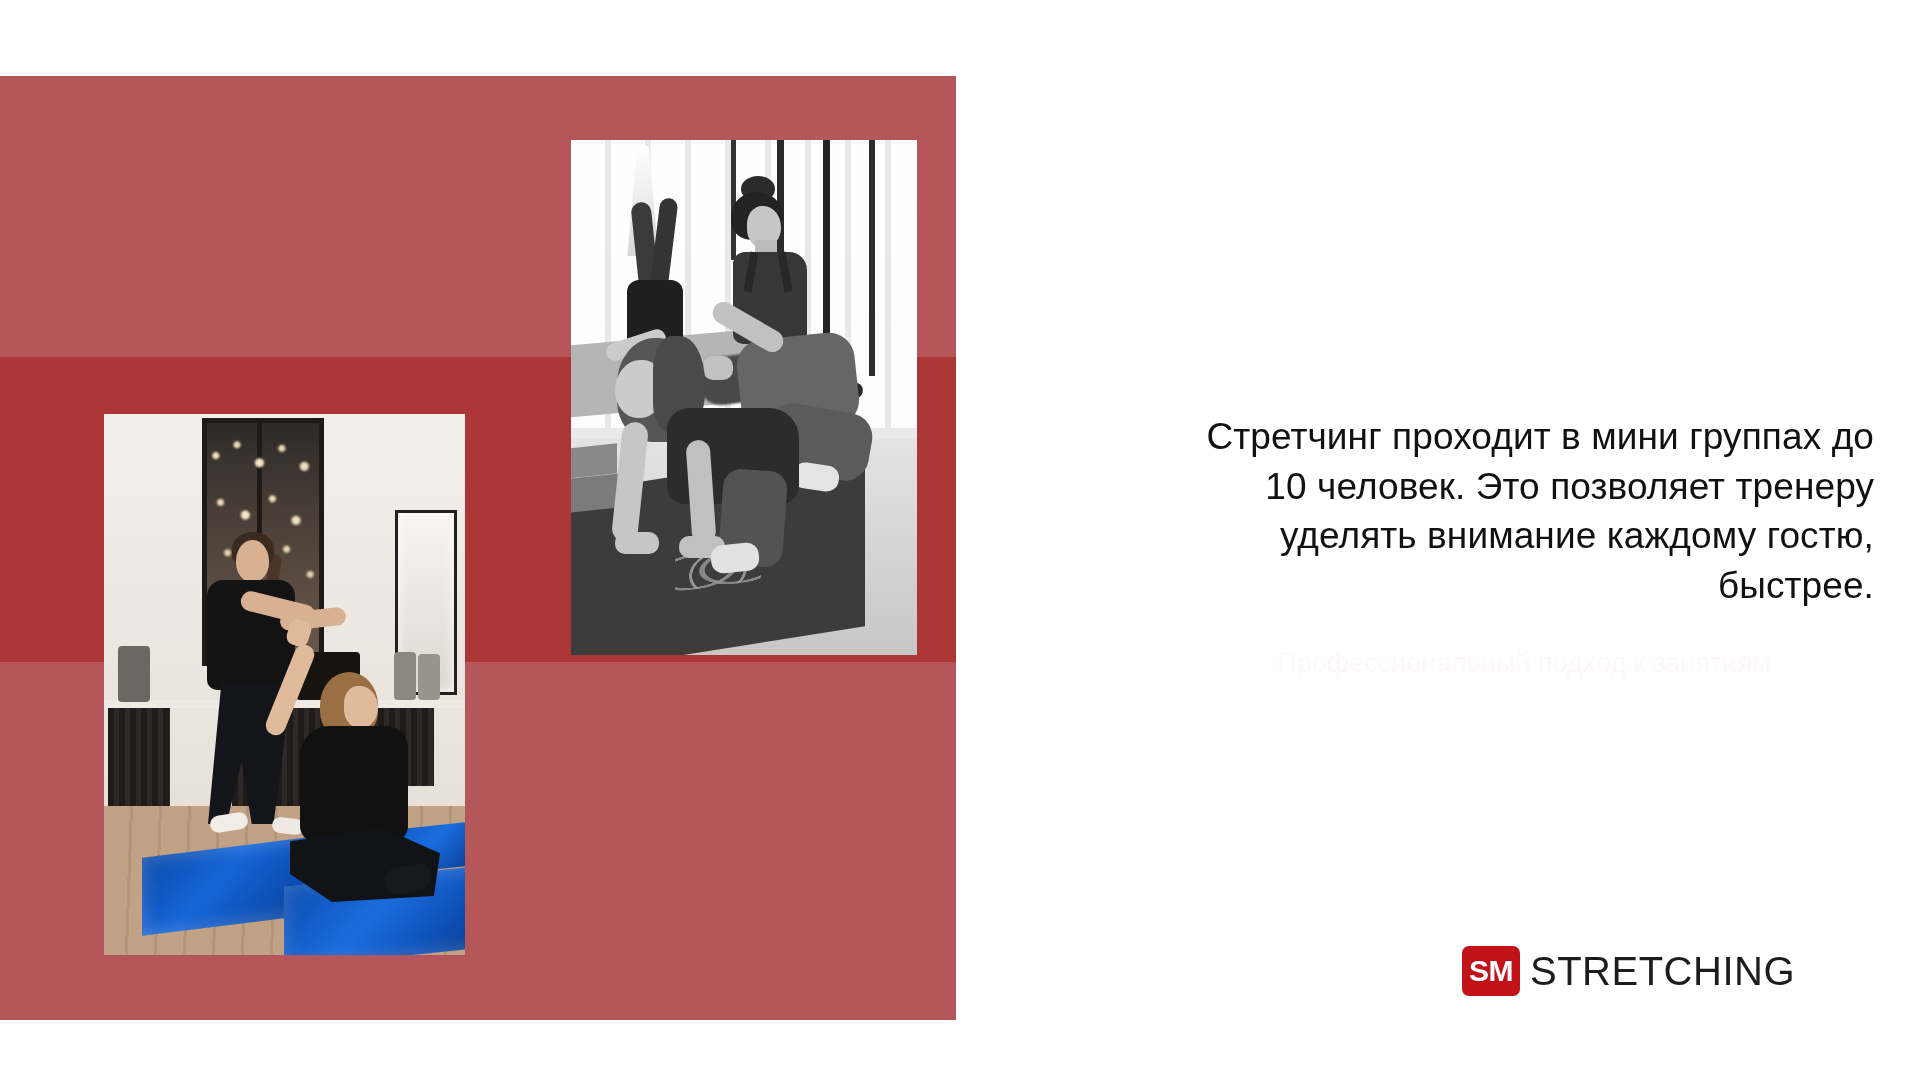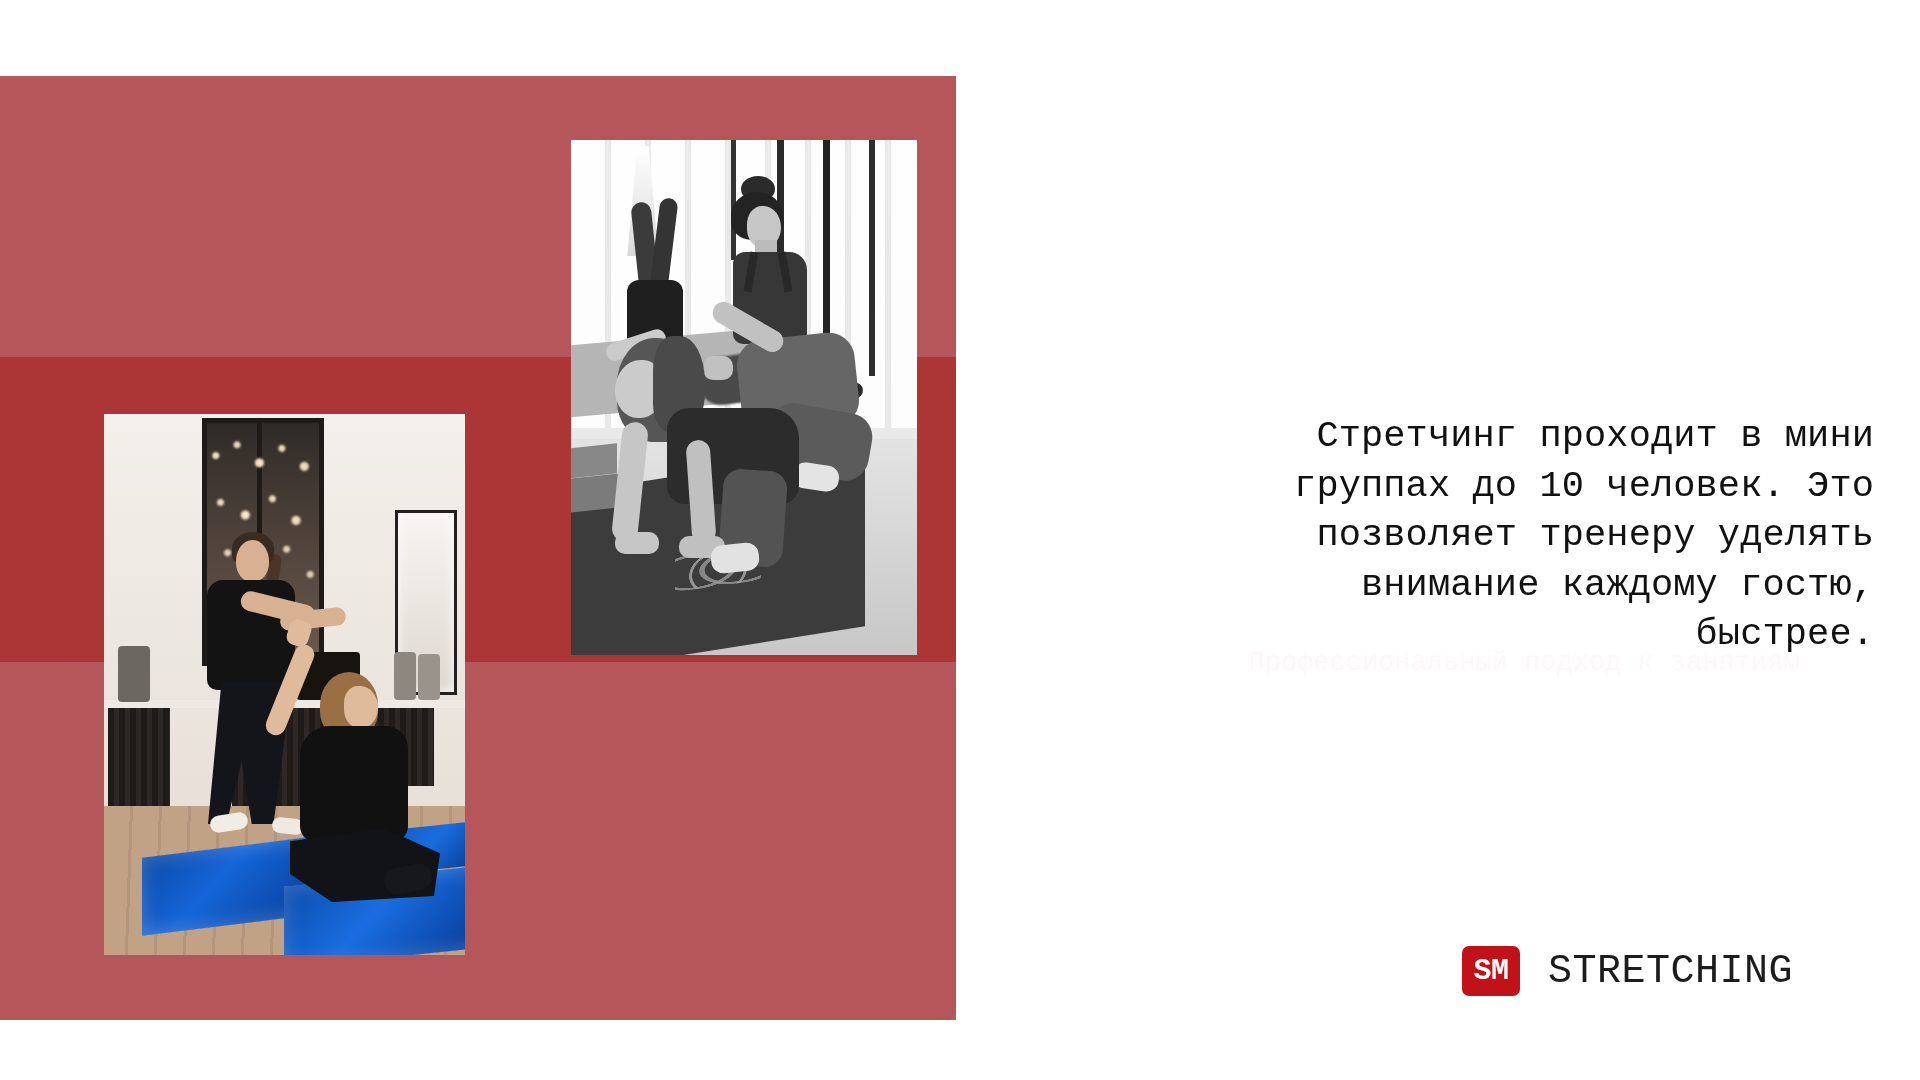--- a/index.html
+++ b/index.html
@@ -6,21 +6,20 @@
   html, body {
     width: 1920px; height: 1080px;
     background: #ffffff;
     font-family: "Liberation Sans", sans-serif;
     overflow: hidden;
   }
   .slide {
     position: relative;
     width: 1920px; height: 1080px;
     background: #ffffff;
-    font-family: Liberation Mono, monospace;
   }
 
   
   .bg-block-light {
     position: absolute;
     left: 0; top: 76px;
     width: 956px; height: 944px;
     background: #b4565a;
   }
   .bg-block-dark {
@@ -198,21 +197,21 @@
     font-weight: 400;
     white-space: nowrap;
   }
 
   
   .logo {
     position: absolute;
     left: 1462px; top: 946px;
     display: flex;
     align-items: center;
-    gap: 20px;
+    gap: 2px;
   }
   .logo-badge {
     width: 58px; height: 50px;
     background: #c1121a;
     border-radius: 7px;
     display: flex;
     align-items: center;
     justify-content: center;
     color: #ffffff;
     font-size: 30px;

